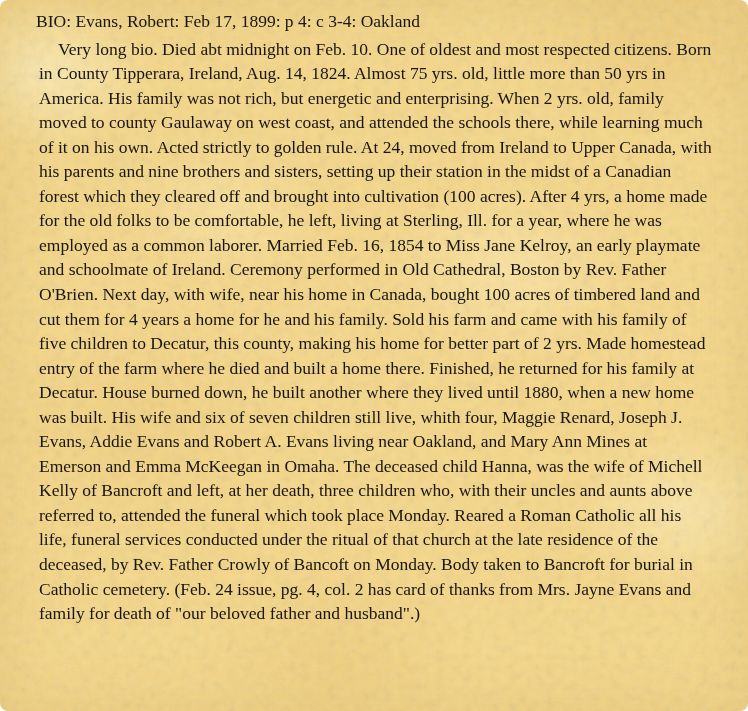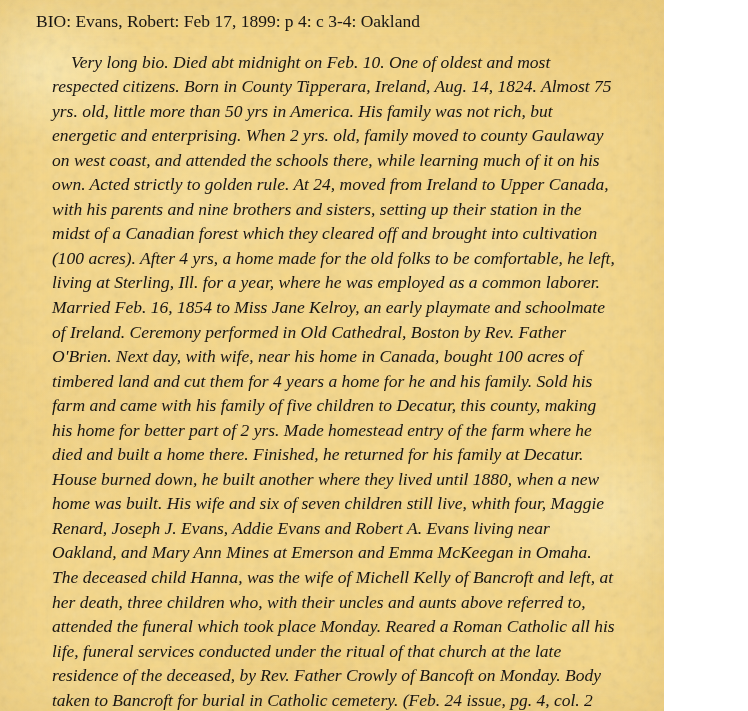--- a/index.html
+++ b/index.html
@@ -7,33 +7,34 @@
     padding: 0;
   }
   body {
     width: 748px;
     height: 711px;
     overflow: hidden;
     font-family: "Liberation Serif", "DejaVu Serif", serif;
   }
   .page {
     position: relative;
-    width: 664px;
+    width: 748px;
     height: 711px;
     background-color: #f5d789;
     background-image:
       radial-gradient(170px 120px at 6% 10%, rgba(255,246,202,0.55), rgba(255,246,202,0) 65%),
       radial-gradient(220px 150px at 88% 6%, rgba(234,196,112,0.45), rgba(234,196,112,0) 65%),
       radial-gradient(190px 140px at 68% 38%, rgba(255,241,192,0.40), rgba(255,241,192,0) 65%),
       radial-gradient(240px 170px at 18% 60%, rgba(236,200,118,0.40), rgba(236,200,118,0) 65%),
       radial-gradient(180px 130px at 92% 72%, rgba(255,243,196,0.48), rgba(255,243,196,0) 65%),
       radial-gradient(210px 150px at 45% 92%, rgba(234,197,113,0.40), rgba(234,197,113,0) 65%),
       radial-gradient(150px 110px at 30% 30%, rgba(255,240,188,0.35), rgba(255,240,188,0) 65%);
     box-shadow: inset 0 0 55px rgba(186,146,66,0.22);
     overflow: hidden;
+    border-radius: 8px;
   }
   .grain {
     position: absolute;
     top: 0; left: 0;
     width: 748px;
     height: 711px;
     opacity: 0.16;
     pointer-events: none;
   }
   .content {
@@ -41,24 +42,23 @@
     padding: 9px 33px 0 36px;
     color: #181512;
     font-size: 17.5px;
     line-height: 24.55px;
     z-index: 2;
   }
   .header-line {
     white-space: pre-wrap;
   }
   .body-text {
-    margin: 16px;
+    margin: 3px;
     text-indent: 19px;
     text-align: left;
-    font-style: italic;
   }
 </style>
 </head>
 <body>
 
 <div class="page">
 
   <svg class="grain" width="748" height="711" xmlns="http://www.w3.org/2000/svg" aria-hidden="true">
     <filter id="paperNoise">
       <feTurbulence type="fractalNoise" baseFrequency="0.11" numOctaves="3" seed="11" result="n"></feTurbulence>

